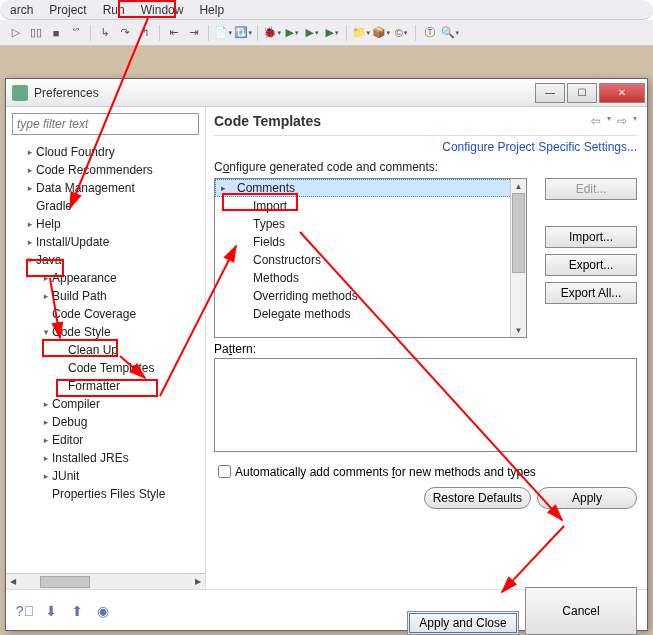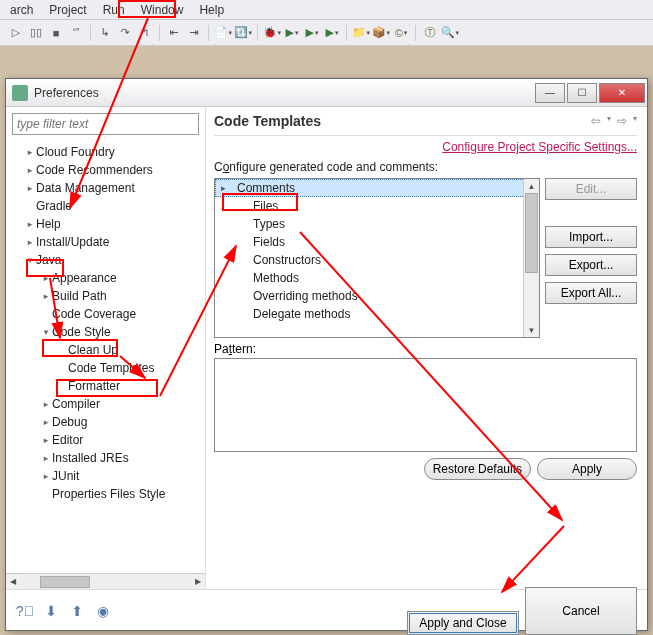--- a/index.html
+++ b/index.html
@@ -1,19 +1,19 @@
 <!DOCTYPE html>
 <html><head>
 <meta charset="utf-8">
 <style>
   * { box-sizing: border-box; font-family: "Segoe UI", Tahoma, sans-serif; font-size: 12px; }
   body { margin: 0; background: #fff; width: 653px; height: 635px; overflow: hidden; position: relative; }
   
   
-  .menubar { display: flex; background: #eeeef2; border-bottom: 1px solid #ccc; height: 20px; align-items: center; padding-left: 2px; }
+  .menubar { display: flex; background: #eeeef2; border-bottom: 1px solid #ccc; height: 20px; align-items: center; padding-left: 2px; border-radius: 10px; }
   .menubar-item { padding: 2px 8px; color: #333; cursor: default; }
   
   
   .toolbar { display: flex; background: #eeeef2; height: 26px; align-items: center; padding: 2px 8px; gap: 4px; border-bottom: 1px solid #ccc; }
   .tool-icon { width: 16px; height: 16px; display: inline-flex; align-items: center; justify-content: center; font-size: 11px; color: #555; }
   .tool-sep { width: 1px; height: 16px; background: #ccc; margin: 0 2px; }
   .tool-drop::after { content: "▾"; font-size: 7px; color: #555; margin-left: 1px; }
   
   
   .window-bg { background: #d0c0a8; height: 589px; padding-top: 30px; }
@@ -42,25 +42,25 @@
   .left-scroll .track { flex:1; height:14px; background:#eee; position:relative;}
   .left-scroll .thumb { position:absolute; left:20px; width:50px; height:12px; top:1px; background:#c8c8c8; border:1px solid #aaa;}
   .left-scroll .arrow { width:14px; height:14px; display:flex; align-items:center; justify-content:center; font-size:8px; color:#555;}
   
   
   .right-panel { flex: 1; display: flex; flex-direction: column; padding: 6px 10px 4px 8px; }
   .heading-row { display: flex; align-items: center; border-bottom: 1px solid #ddd; padding-bottom: 6px; margin-bottom: 4px; }
   .heading { font-size: 14px; font-weight: bold; color: #333; flex: 1; }
   .nav-arrows { display: flex; gap: 6px; color: #888; font-size: 12px; }
   .link-row { text-align: right; margin-bottom: 6px; }
-  .link { color: #be185d; text-decoration: underline; cursor: pointer; }
+  .link { color: #1d4ed8; cursor: pointer; }
   .config-label { margin-bottom: 4px; color: #222; }
   .config-label u { text-decoration: underline; }
   
-  .middle-row { display: flex; gap: 5px; }
+  .middle-row { display: flex; gap: 18px; }
   .listbox { flex: 1; border: 1px solid #888; height: 160px; position: relative; background: #fff; overflow: hidden; }
   .list-item { padding: 2px 4px 2px 22px; color: #222; position: relative; height: 18px; display:flex; align-items:center; }
   .list-item.parent::before { content:"▸"; position:absolute; left:6px; font-size:9px; color:#555;}
   .list-item.selected { background: #cde6ff; outline:1px dotted #3a7abd; outline-offset:-1px;}
   .list-item.child { padding-left: 38px; }
   .list-scroll { position: absolute; right:0; top:0; bottom:0; width:16px; background:#f0f0f0; border-left:1px solid #ccc; display:flex; flex-direction:column;}
   .list-scroll .arrow { height:14px; display:flex; align-items:center; justify-content:center; font-size:8px; color:#555;}
   .list-scroll .track { flex:1; position:relative;}
   .list-scroll .thumb { position:absolute; top:0; left:1px; right:1px; height:80px; background:#c8c8c8; border:1px solid #aaa;}
   
@@ -242,21 +242,21 @@
             <span style="font-size:8px">▾</span>
           <span>⇨</span>
             <span style="font-size:8px">▾</span>
         </div>
       </div>
       <div class="link-row"><span class="link">Configure Project Specific Settings...</span></div>
       <div class="config-label"><span>C</span><u>o</u><span>nfigure generated code and comments:</span></div>
       <div class="middle-row">
         <div class="listbox" id="listbox">
           <div class="list-item parent selected">Comments</div>
-            <div class="list-item child">Files</div>
+            <div class="list-item child">Import</div>
             <div class="list-item child">Types</div>
             <div class="list-item child">Fields</div>
             <div class="list-item child">Constructors</div>
             <div class="list-item child">Methods</div>
             <div class="list-item child">Overriding methods</div>
             <div class="list-item child">Delegate methods</div>
             <div class="list-scroll">
             <span class="arrow">▲</span>
             <div class="track">
                 <div class="thumb"></div>
@@ -267,20 +267,24 @@
         <div class="side-btns">
           <button class="btn disabled">Edit...</button>
           <div style="height:14px"></div>
           <button class="btn">Import...</button>
           <button class="btn">Export...</button>
           <button class="btn">Export All...</button>
         </div>
       </div>
       <div class="pattern-label"><span>Pa</span><u>t</u><span>tern:</span></div>
       <div class="pattern-box"></div>
+      <div class="checkbox-row">
+        <input type="checkbox" style="">
+        <label><span>Automatically add comments </span><u>f</u><span>or new methods and types</span></label>
+      </div>
       <div class="btn-row">
         <button class="btn">Restore Defaults</button>
         <button class="btn">Apply</button>
       </div>
     </div>
   </div>
   <div class="dialog-footer">
     <div class="footer-icons">
       <span class="footer-icon">?⃝</span>
       <span class="footer-icon">⬇</span>

